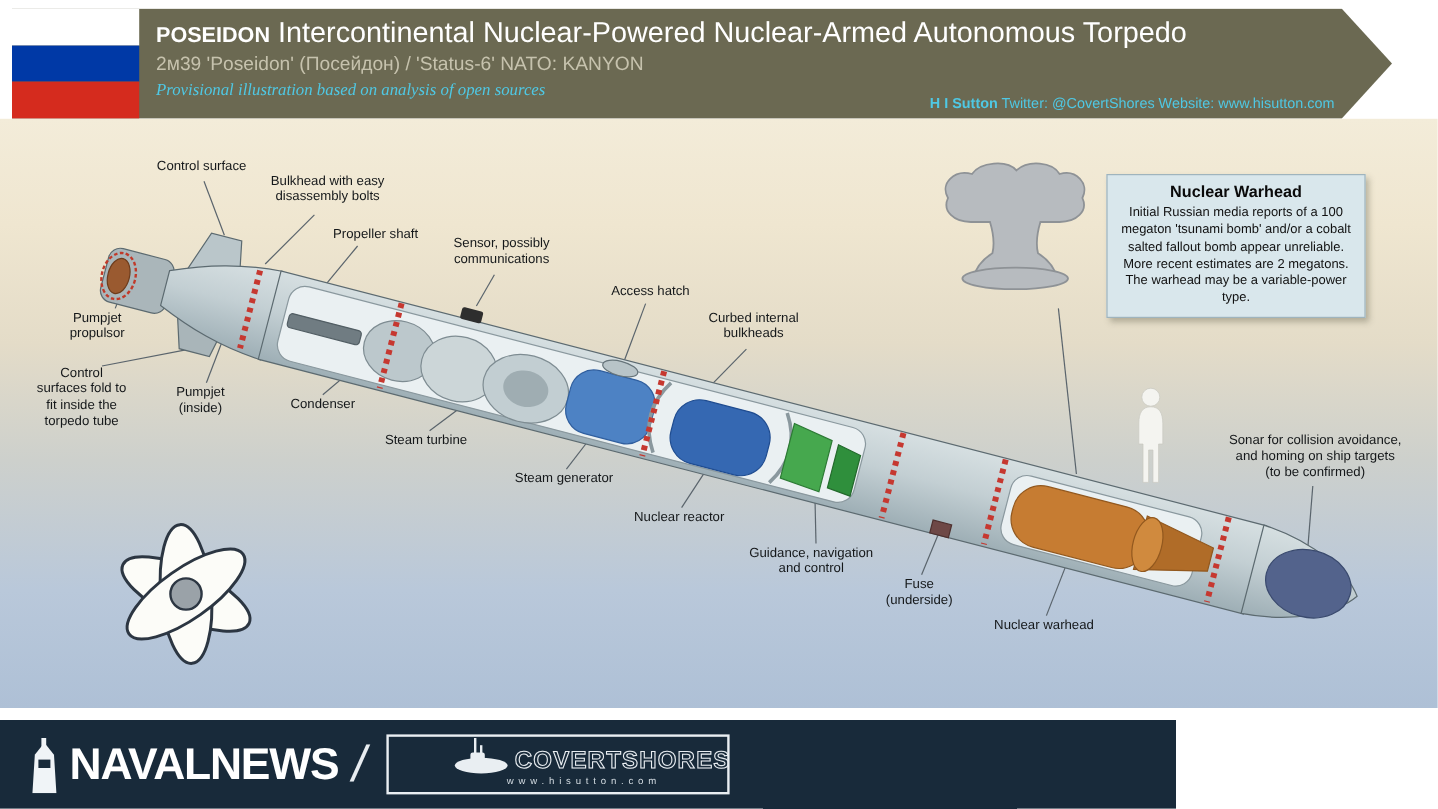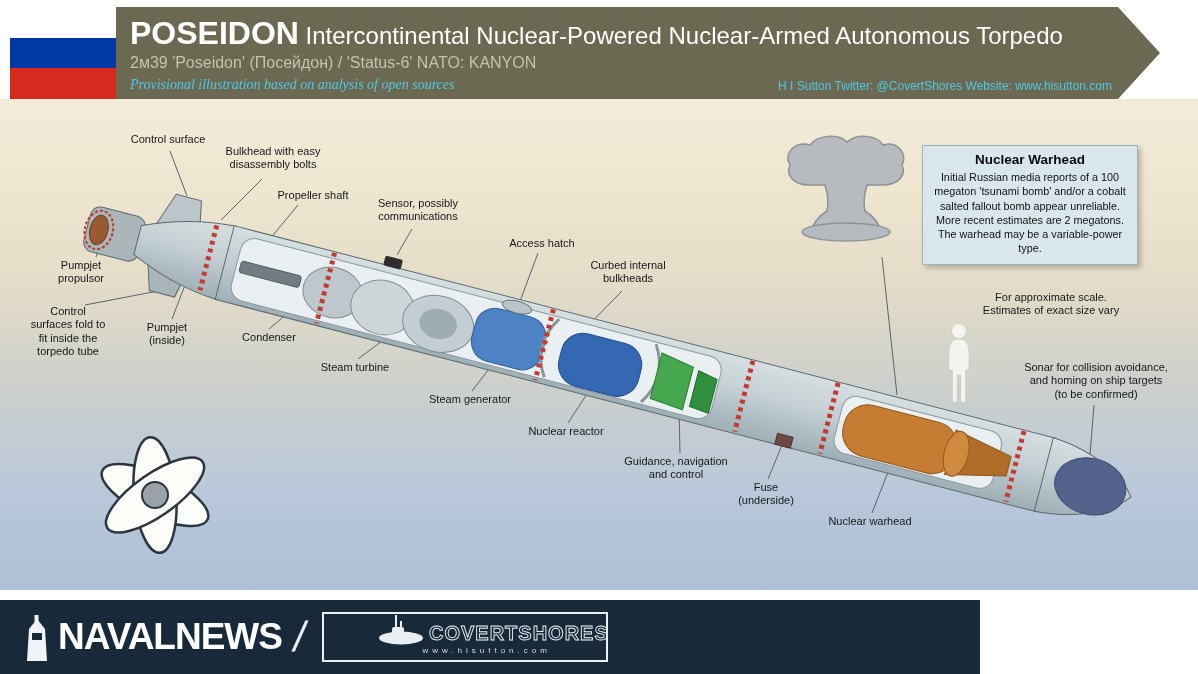--- a/index.html
+++ b/index.html
@@ -14,25 +14,25 @@
     clip-path:polygon(0 0, calc(100% - 42px) 0, 100% 50%, calc(100% - 42px) 100%, 0 100%);
     display:flex;
   }
   .flag{width:106px;height:100%;flex:none;display:flex;flex-direction:column;}
   .flag>div{flex:1;}
   .flag-white{background:#ffffff;}
   .flag-blue{background:var(--flag_blue,#0039a6);}
   .flag-red{background:var(--flag_red,#d52b1e);}
   .header-text{padding:7px 0 0 14px;color:#fff;position:relative;flex:1;}
   .title-line{font-size:24px;line-height:1.2;white-space:nowrap;}
-  .title-bold{font-weight:bold;font-size:32px;}
+  .title-bold{font-weight:bold;font-size:18px;}
   .subtitle{font-size:16px;color:#c6c2ad;margin-top:2px;}
   .provisional{font-size:14px;font-style:italic;color:var(--accent_cyan,#4fc8e4);margin-top:5px;font-family:Liberation Serif, serif;}
   .credit{position:absolute;right:48px;bottom:6px;font-size:12px;color:var(--accent_cyan,#4fc8e4);white-space:nowrap;}
-  .credit .b{font-weight:normal;}
+  .credit .b{font-weight:bold;}
   
   .main{
     position:absolute;left:0;top:99px;width:1198px;height:491px;
     background:linear-gradient(to bottom,#f3ecd9 0%,#efe6d0 18%,#e4dcc8 38%,#cdd0cc 58%,#b9c8da 80%,#aec0d6 100%);
     padding-left:42px;
   }
   .main svg.scene{position:absolute;left:0;top:0;}
   .lbl{
     position:absolute;font-size:11px;line-height:1.22;color:#15181a;
     text-align:center;white-space:pre-line;
@@ -188,22 +188,20 @@
   <div class="lbl" style="left:424px;top:294px;width:92px">Steam generator</div>
   <div class="lbl" style="left:524px;top:326px;width:84px">Nuclear reactor</div>
   <div class="lbl" style="left:618px;top:356px;width:116px">Guidance, navigation
 and control</div>
   <div class="lbl" style="left:734px;top:382px;width:64px">Fuse
 (underside)</div>
   <div class="lbl" style="left:824px;top:416px;width:92px">Nuclear warhead</div>
   <div class="lbl" style="left:1024px;top:262px;width:144px">Sonar for collision avoidance,
 and homing on ship targets
 (to be confirmed)</div>
-  <div class="lbl" style="left:976px;top:192px;width:150px">For approximate scale.
-Estimates of exact size vary</div>
 
   <div class="infobox" style="left:922px;top:46px;width:216px">
     <div class="infobox-title">Nuclear Warhead</div>
     <div class="infobox-body">Initial Russian media reports of a 100 megaton 'tsunami bomb' and/or a cobalt salted fallout bomb appear unreliable. More recent estimates are 2 megatons. The warhead may be a variable-power type.</div>
   </div>
 </div>
 
 <div class="footer">
   <div class="nn">
     <svg width="26" height="48" viewBox="0 0 26 48">

